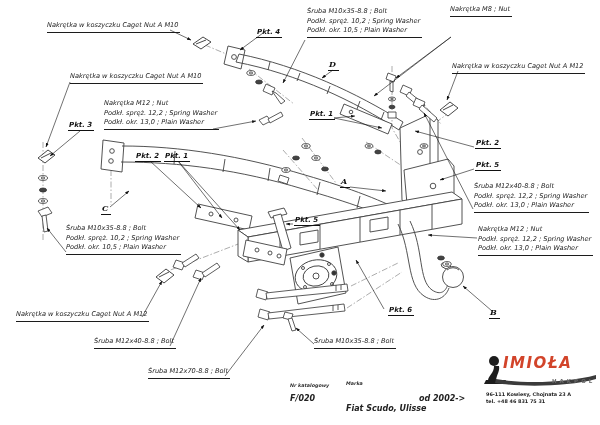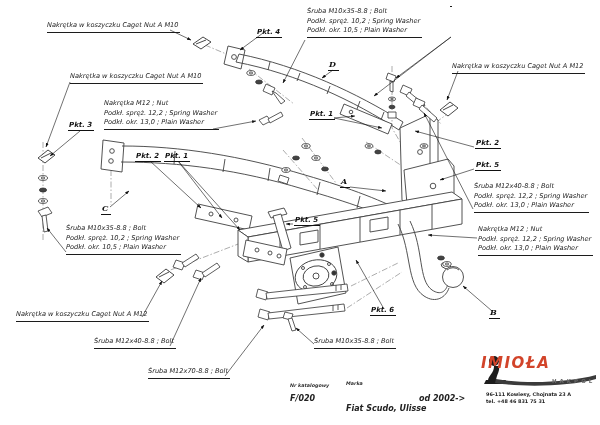--- a/index.html
+++ b/index.html
@@ -246,20 +246,21 @@
       <span class="ln">Nakrętka w koszyczku Caget Nut A M10</span>
     </div>
 
   <div class="callout" style="left:307px;top:7px">
     <span class="ln">Śruba M10x35-8.8 ;  Bolt</span>
     <span class="ln">Podkł. spręż. 10,2 ;  Spring Washer</span>
     <span class="ln">Podkł. okr. 10,5 ;  Plain Washer</span>
   </div>
 
   <div class="callout" style="left:450px;top:5px">
+    <span class="ln">Nakrętka  M8 ;  Nut</span>
   </div>
 
   <div class="callout" style="left:452px;top:62px">
       <span class="ln">Nakrętka w koszyczku Caget Nut A M12</span>
     </div>
 
   <div class="callout" style="left:104px;top:99px">
     <span class="ln">Nakrętka  M12 ;  Nut</span>
     <span class="ln">Podkł. spręż. 12,2 ;  Spring Washer</span>
     <span class="ln">Podkł. okr. 13,0 ;  Plain Washer</span>
@@ -297,39 +298,39 @@
     </div>
 
   <div class="pt" style="left:256px;top:28px">Pkt. 4</div>
   <div class="pt" style="left:68px;top:121px">Pkt. 3</div>
   <div class="pt" style="left:135px;top:152px">Pkt. 2</div>
   <div class="pt" style="left:164px;top:152px">Pkt. 1</div>
   <div class="pt" style="left:309px;top:110px">Pkt. 1</div>
   <div class="pt" style="left:475px;top:139px">Pkt. 2</div>
   <div class="pt" style="left:475px;top:161px">Pkt. 5</div>
   <div class="pt" style="left:294px;top:216px">Pkt. 5</div>
-  <div class="pt" style="left:370px;top:306px">Pkt. 6</div>
+  <div class="pt" style="left:388px;top:306px">Pkt. 6</div>
 
   <div class="letter" style="left:340px;top:177px">A</div>
   <div class="letter" style="left:489px;top:308px">B</div>
   <div class="letter" style="left:101px;top:204px">C</div>
   <div class="letter" style="left:328px;top:60px">D</div>
 
   <div class="tb-small" style="left:290px;top:383px">Nr katalogowy</div>
   <div class="tb-big" style="left:290px;top:394px">F/020</div>
   <div class="tb-small" style="left:346px;top:381px">Marka</div>
   <div class="tb-big" style="left:346px;top:404px">Fiat Scudo, Ulisse</div>
   <div class="tb-big" style="left:419px;top:394px">od 2002-&gt;</div>
 
   <div>
     <svg width="120" height="70" style="left:482px;top:353px;position:absolute">
       <circle cx="12" cy="8" r="5" fill="#1d1d1d"></circle>
       <path d="M12,13 C12,20 7,22 6,27 L14,27 C15,21 18,18 17,13 Z" fill="#1d1d1d"></path>
       <path d="M4,27 L24,27 L22,31 L2,31 Z" fill="#1d1d1d"></path>
       <path d="M14,26 C40,31 85,30 114,22 L114,26 C85,34 38,34 13,30 Z" fill="#3b3b3b"></path>
     </svg>
-    <div class="logo-brand" style="left:481px;top:356px">IMIOŁA</div>
+    <div class="logo-brand" style="left:503px;top:356px">IMIOŁA</div>
     <div class="logo-sub" style="left:552px;top:378px">HAKPOL</div>
     <div class="logo-addr" style="left:486px;top:391px">96-111 Kowiesy, Chojnata 23 A</div>
     <div class="logo-addr" style="left:486px;top:398px">tel. +48 46 831 75 31</div>
   </div>
 
 </div>
 
 </body></html>

